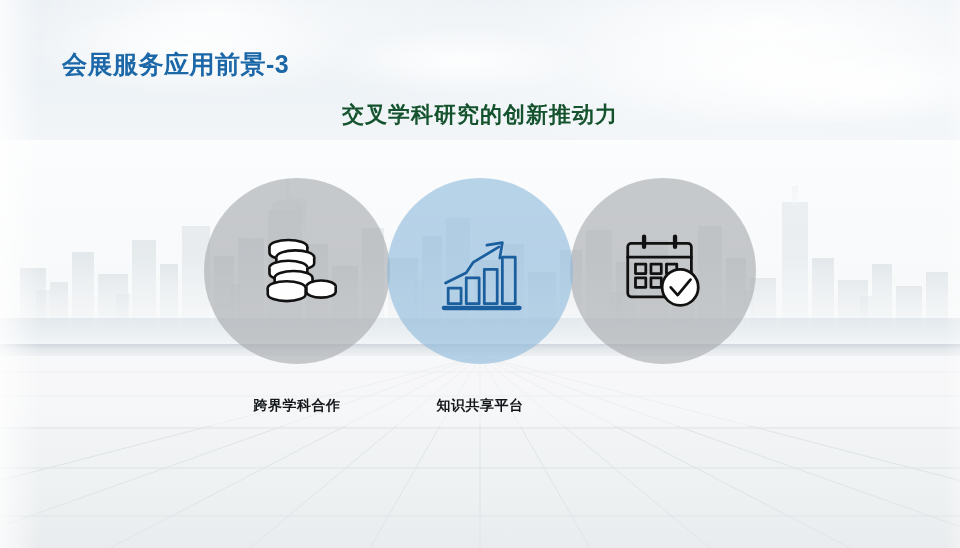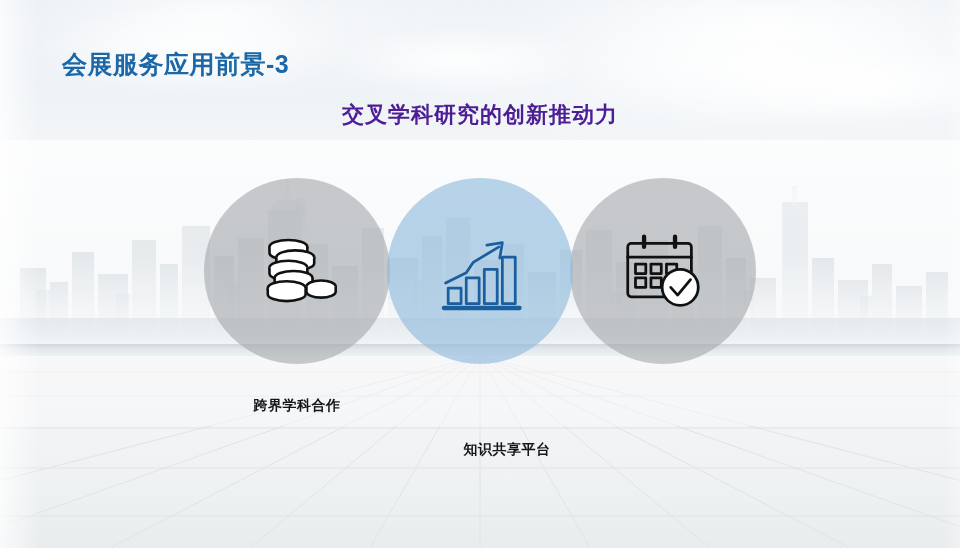--- a/index.html
+++ b/index.html
@@ -77,21 +77,21 @@
     color: #1b67a8;
     white-space: nowrap;
   }
   .subtitle {
     position: absolute;
     left: 0; top: 100px;
     width: 960px;
     text-align: center;
     font-size: 22px;
     font-weight: bold;
-    color: #4c1d95;
+    color: #14532d;
     letter-spacing: 1px;
   }
 
   
   .circles {
     position: absolute;
     left: 0; top: 0; width: 960px; height: 548px;
     pointer-events: none;
   }
   .circle {
@@ -115,28 +115,27 @@
   .circle.c3 { left: 570px; z-index: 2; }
 
   .icon-wrap { width: 86px; height: 86px; display:block; }
   .icon-wrap svg { display: block; width: 100%; height: 100%; }
 
   
   .captions {
     position: absolute;
     left: 0; top: 396px; width: 960px;
     display: flex;
-    gap: 27px;
   }
   .cap {
     width: 186px;
     text-align: center;
   }
   .cap.p1 { margin-left: 204px; }
-  .cap.p2 { margin-left: -3px; margin-top: 44px; }
+  .cap.p2 { margin-left: -3px; }
   .cap.p3 { margin-left: -3px; }
   .cap-title {
     font-size: 14px;
     font-weight: bold;
     color: #14171a;
     letter-spacing: 0.5px;
     line-height: 18px;
   }
   .cap-desc {
     margin-top: 10px;

